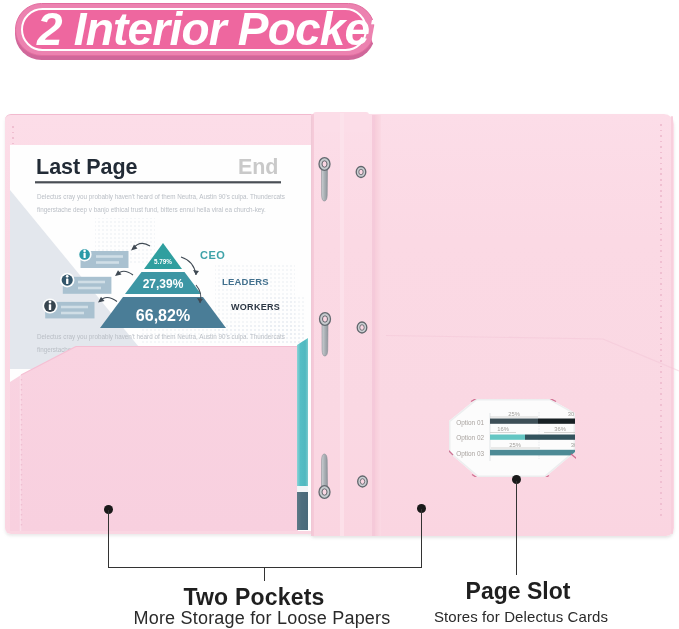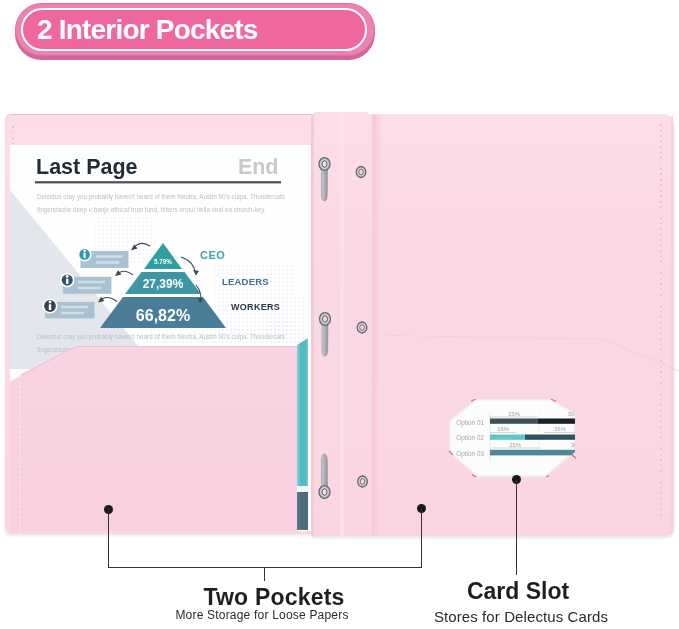--- a/index.html
+++ b/index.html
@@ -4,21 +4,21 @@
 <style>
   html,body{margin:0;padding:0;}
   body{width:679px;height:629px;background:#fff;font-family:"Liberation Sans",sans-serif;position:relative;overflow:hidden;}
   .abs{position:absolute;}
 </style>
 </head>
 <body>
 
 <div class="abs" style="left:15px;top:3px;width:358px;height:51px;border-radius:27px;background:#ec82b0;border:1px solid #e26d9f;box-shadow:0 4px 0 #d0679a;"></div>
 <div class="abs" style="left:21px;top:8px;width:342px;height:39px;border-radius:22px;background:#ee679f;border:2px solid #ffffff;"></div>
-<div class="abs" style="left:37px;top:3px;height:51px;line-height:53px;color:#fff;font-size:28px;font-weight:bold;letter-spacing:-0.8px;white-space:nowrap;">2 Interior Pockets</div>
+<div class="abs" style="left:37px;top:3px;height:51px;line-height:53px;color:#fff;font-size:46px;font-weight:bold;letter-spacing:-0.8px;white-space:nowrap;font-style:italic;">2 Interior Pockets</div>
 
 <div class="abs" style="left:311px;top:114px;width:363px;height:422px;background:linear-gradient(180deg,#fcdde8 0%,#fbd9e4 30%,#fad8e3 70%,#fad5e1 100%);border-radius:3px 10px 8px 3px;box-shadow:0 2px 3px rgba(180,180,180,.35);"></div>
 <div class="abs" style="left:313px;top:112px;width:56px;height:20px;background:#fcdde8;border-radius:3px 3px 0 0;"></div>
 
 <div class="abs" style="left:311px;top:114px;width:2.5px;height:422px;background:#f6c9d8;opacity:.9;"></div>
 <div class="abs" style="left:340px;top:113px;width:4px;height:423px;background:#fce4ec;opacity:.7;"></div>
 <div class="abs" style="left:372px;top:115px;width:3px;height:421px;background:#f4c6d7;opacity:.8;"></div>
 <div class="abs" style="left:375px;top:115px;width:6px;height:421px;background:linear-gradient(90deg,#f7cdda,#fbd9e4);"></div>
 
 <div class="abs" style="left:671px;top:116px;width:2px;height:418px;background:#f8cfdd;border-radius:2px;"></div>
@@ -204,19 +204,19 @@
     <line x1="-1" y1="51" x2="4" y2="56"></line>
   </g>
 </svg>
 
 <div class="abs" style="left:104px;top:505px;width:9px;height:9px;border-radius:50%;background:#1a1a1a;"></div>
 <div class="abs" style="left:417px;top:504px;width:9px;height:9px;border-radius:50%;background:#1a1a1a;"></div>
 <div class="abs" style="left:108px;top:510px;width:1px;height:58px;background:#333;"></div>
 <div class="abs" style="left:421px;top:509px;width:1px;height:59px;background:#333;"></div>
 <div class="abs" style="left:108px;top:567px;width:314px;height:1px;background:#333;"></div>
 <div class="abs" style="left:264px;top:567px;width:1px;height:14px;background:#333;"></div>
-<div class="abs" style="left:124px;top:584px;width:300px;height:28px;text-align:center;font-size:23px;font-weight:bold;color:#1f1f1f;letter-spacing:.2px;">Two Pockets</div>
-<div class="abs" style="left:112px;top:608px;width:300px;height:20px;text-align:center;font-size:12px;color:#2a2a2a;letter-spacing:.2px;">More Storage for Loose Papers</div>
+<div class="abs" style="left:104px;top:584px;width:300px;height:28px;text-align:center;font-size:23px;font-weight:bold;color:#1f1f1f;letter-spacing:.2px;">Two Pockets</div>
+<div class="abs" style="left:112px;top:608px;width:300px;height:20px;text-align:center;font-size:18px;color:#2a2a2a;letter-spacing:.2px;">More Storage for Loose Papers</div>
 
 <div class="abs" style="left:512px;top:475px;width:9px;height:9px;border-radius:50%;background:#1a1a1a;"></div>
 <div class="abs" style="left:516px;top:481px;width:1px;height:94px;background:#333;"></div>
-<div class="abs" style="left:368px;top:578px;width:300px;height:28px;text-align:center;font-size:23px;font-weight:bold;color:#1f1f1f;">Card Slot</div>
+<div class="abs" style="left:368px;top:578px;width:300px;height:28px;text-align:center;font-size:23px;font-weight:bold;color:#1f1f1f;">Page Slot</div>
 <div class="abs" style="left:371px;top:608px;width:300px;height:20px;text-align:center;font-size:15px;color:#2a2a2a;letter-spacing:.1px;">Stores for Delectus Cards</div>
 
 </body></html>

